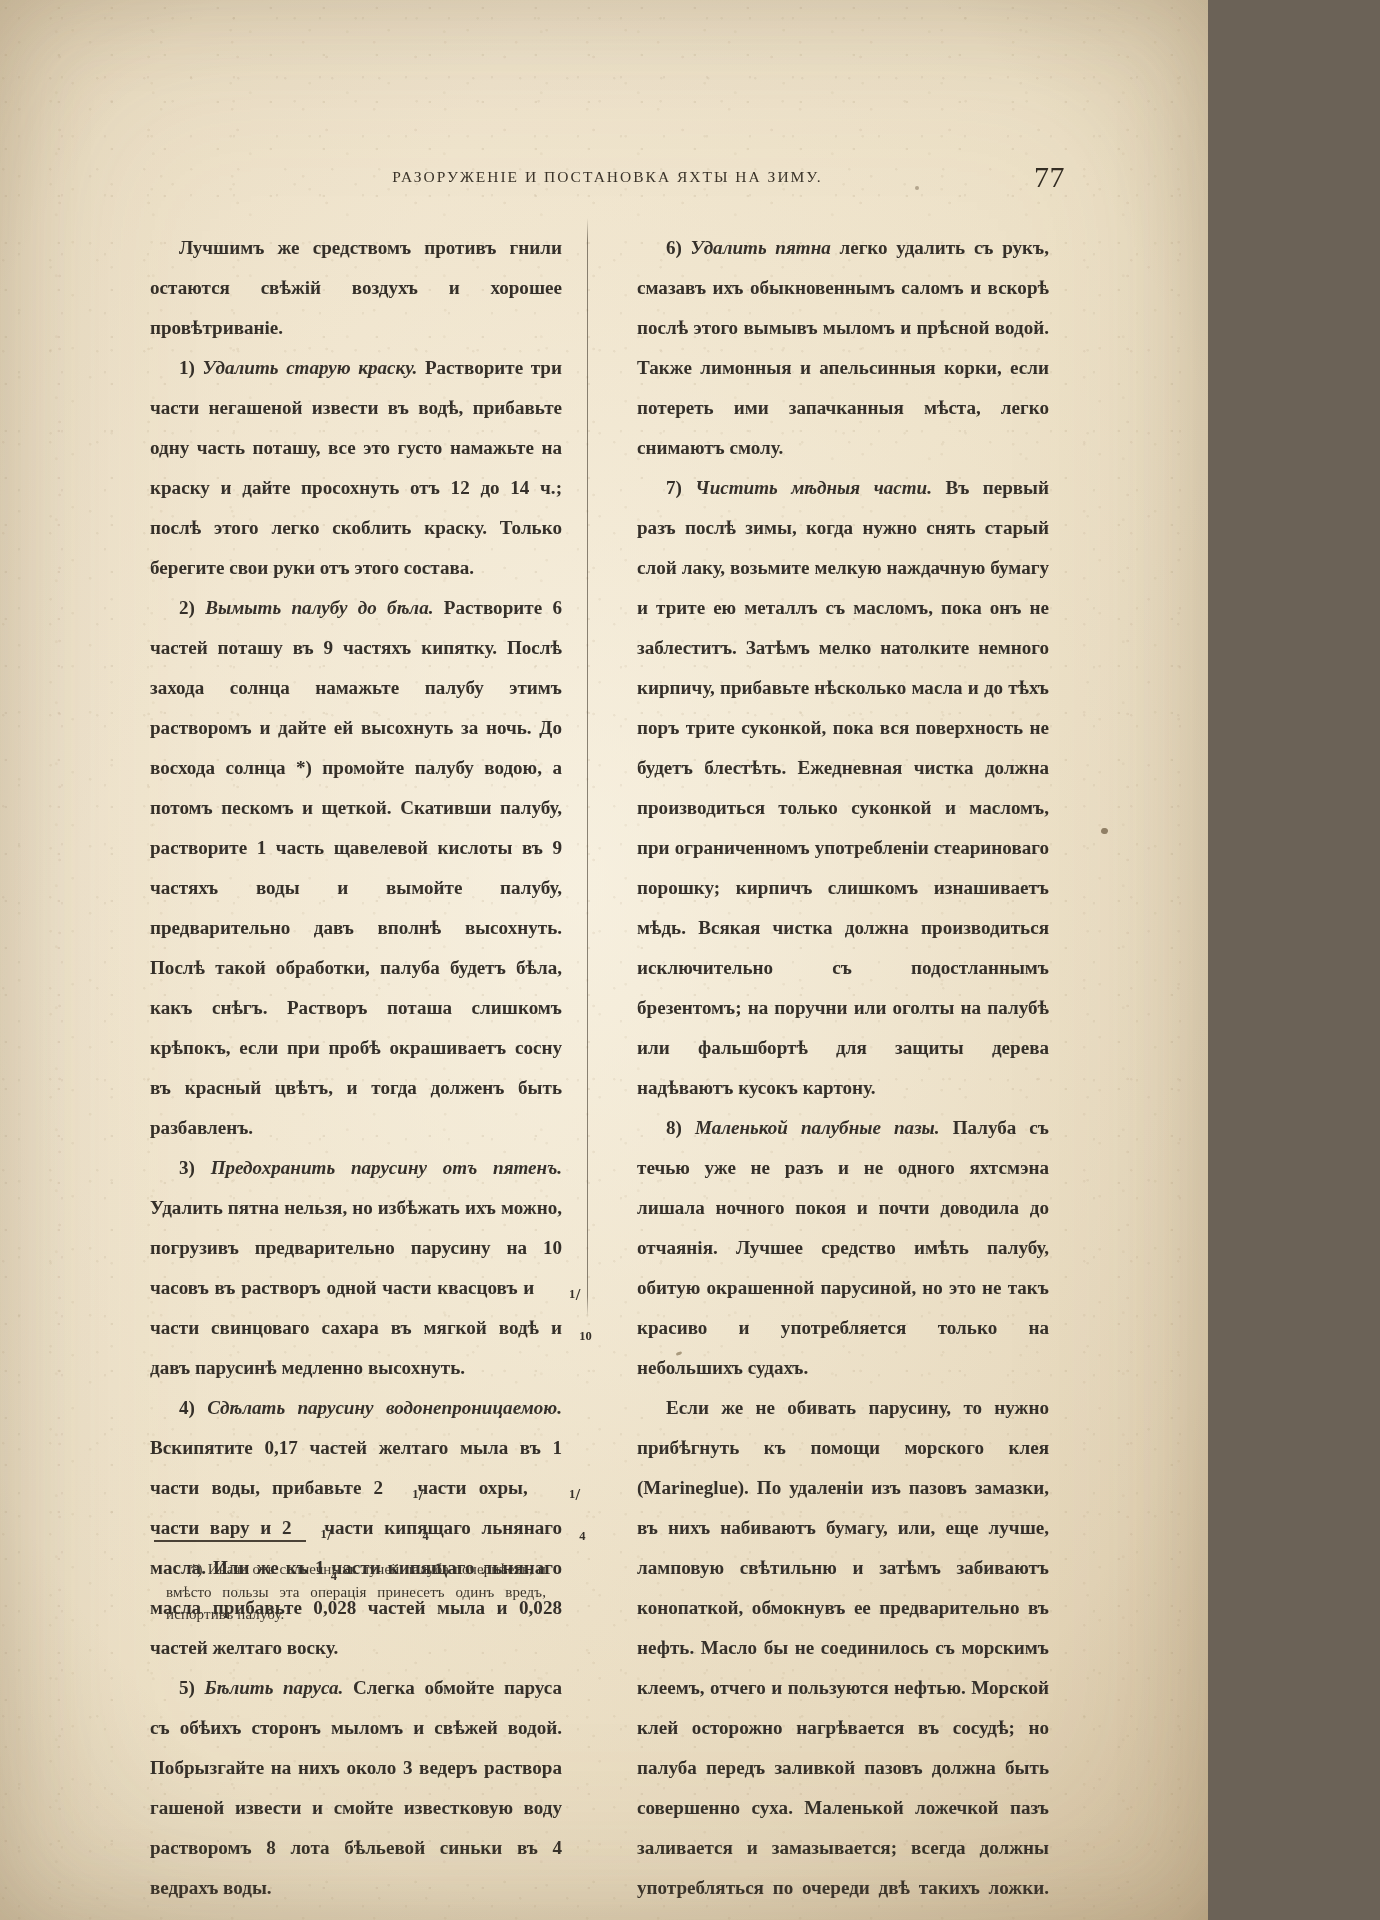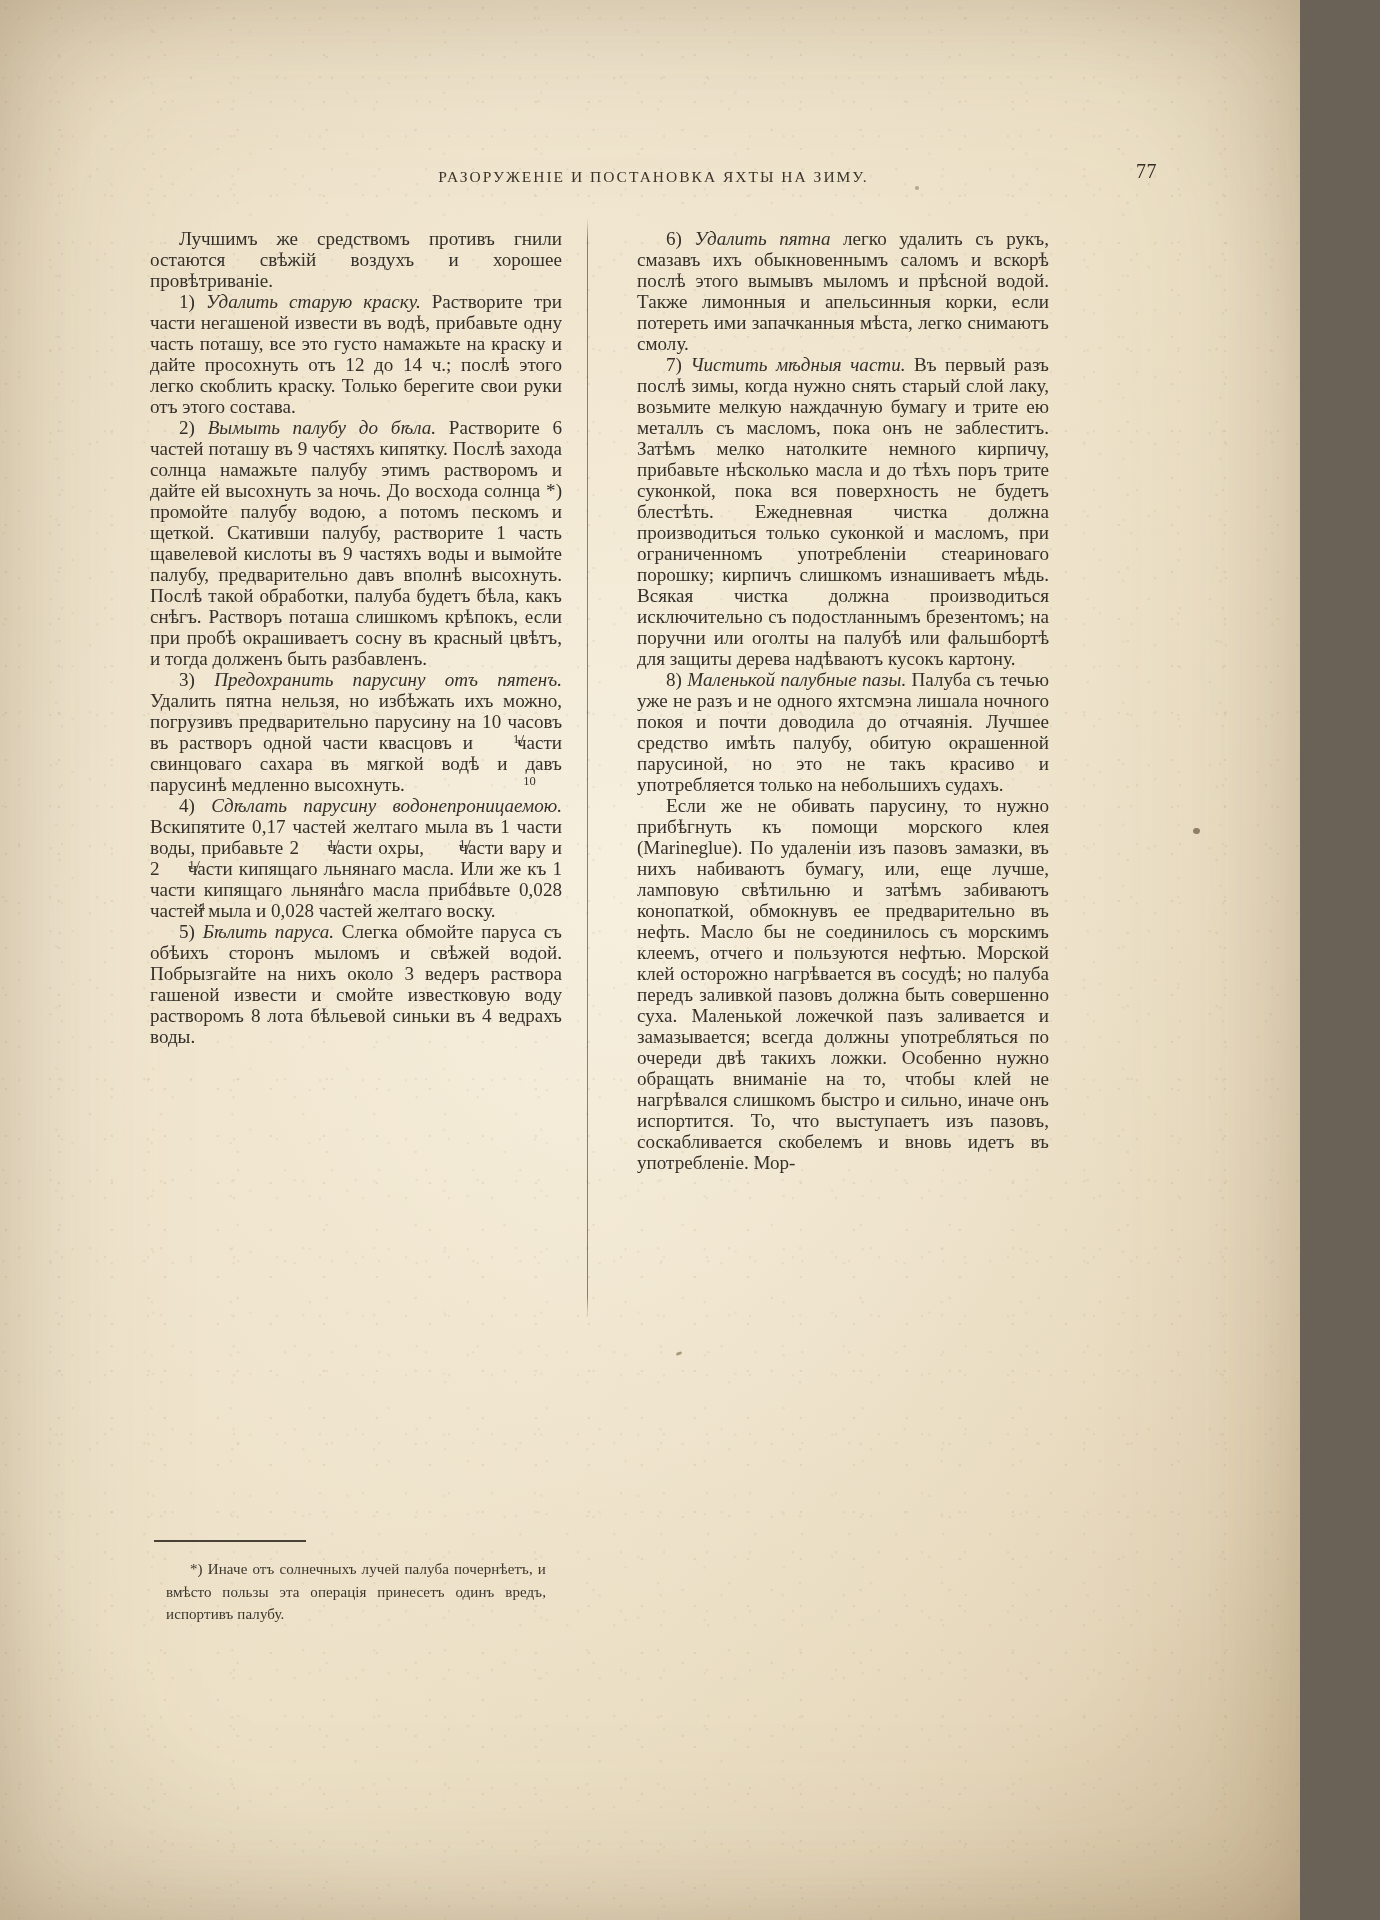--- a/index.html
+++ b/index.html
@@ -10,21 +10,21 @@
   body {
     width: 1380px;
     height: 1920px;
     overflow: hidden;
     font-family: "Liberation Serif", "DejaVu Serif", serif;
   }
 
   
   #page {
     position: relative;
-    width: 1300px;
+    width: 1208px;
     height: 1920px;
     background:
       radial-gradient(ellipse 86% 78% at 48% 46%,
         rgba(255,252,243,0.55) 0%,
         rgba(250,243,227,0.24) 42%,
         rgba(196,176,140,0.00) 68%,
         rgba(150,126,88,0.22) 90%,
         rgba(116,94,61,0.38) 100%),
       linear-gradient(118deg, #e9dcc2 0%, #eee2ca 24%, #ece0c6 52%, #e6d8bc 78%, #dfceb0 100%);
     overflow: hidden;
@@ -69,42 +69,43 @@
     font-size: 15.5px;
     letter-spacing: 2.0px;
     color: #3b342a;
     white-space: nowrap;
     text-indent: 2px;
   }
   .folio {
     position: absolute;
     right: -2px;
     top: -8px;
-    font-size: 20px;
+    font-size: 30px;
     color: #332d24;
     letter-spacing: .5px;
   }
 
   
   #columns {
     position: absolute;
     left: 150px;
     top: 228px;
     width: 1078px;
     height: 1420px;
   }
   .col {
     position: absolute;
     top: 0;
     width: 412px;
     color: #35302a;
     font-size: 19.1px;
-    line-height: 21px;
+    line-height: 40px;
     text-align: justify;
     text-justify: inter-word;
+    font-weight: bold;
   }
   .col-left  { left: 0px; }
   .col-right { left: 487px; }
 
   #colrule {
     position: absolute;
     left: 437px;
     top: -10px;
     width: 1px;
     height: 1100px;

